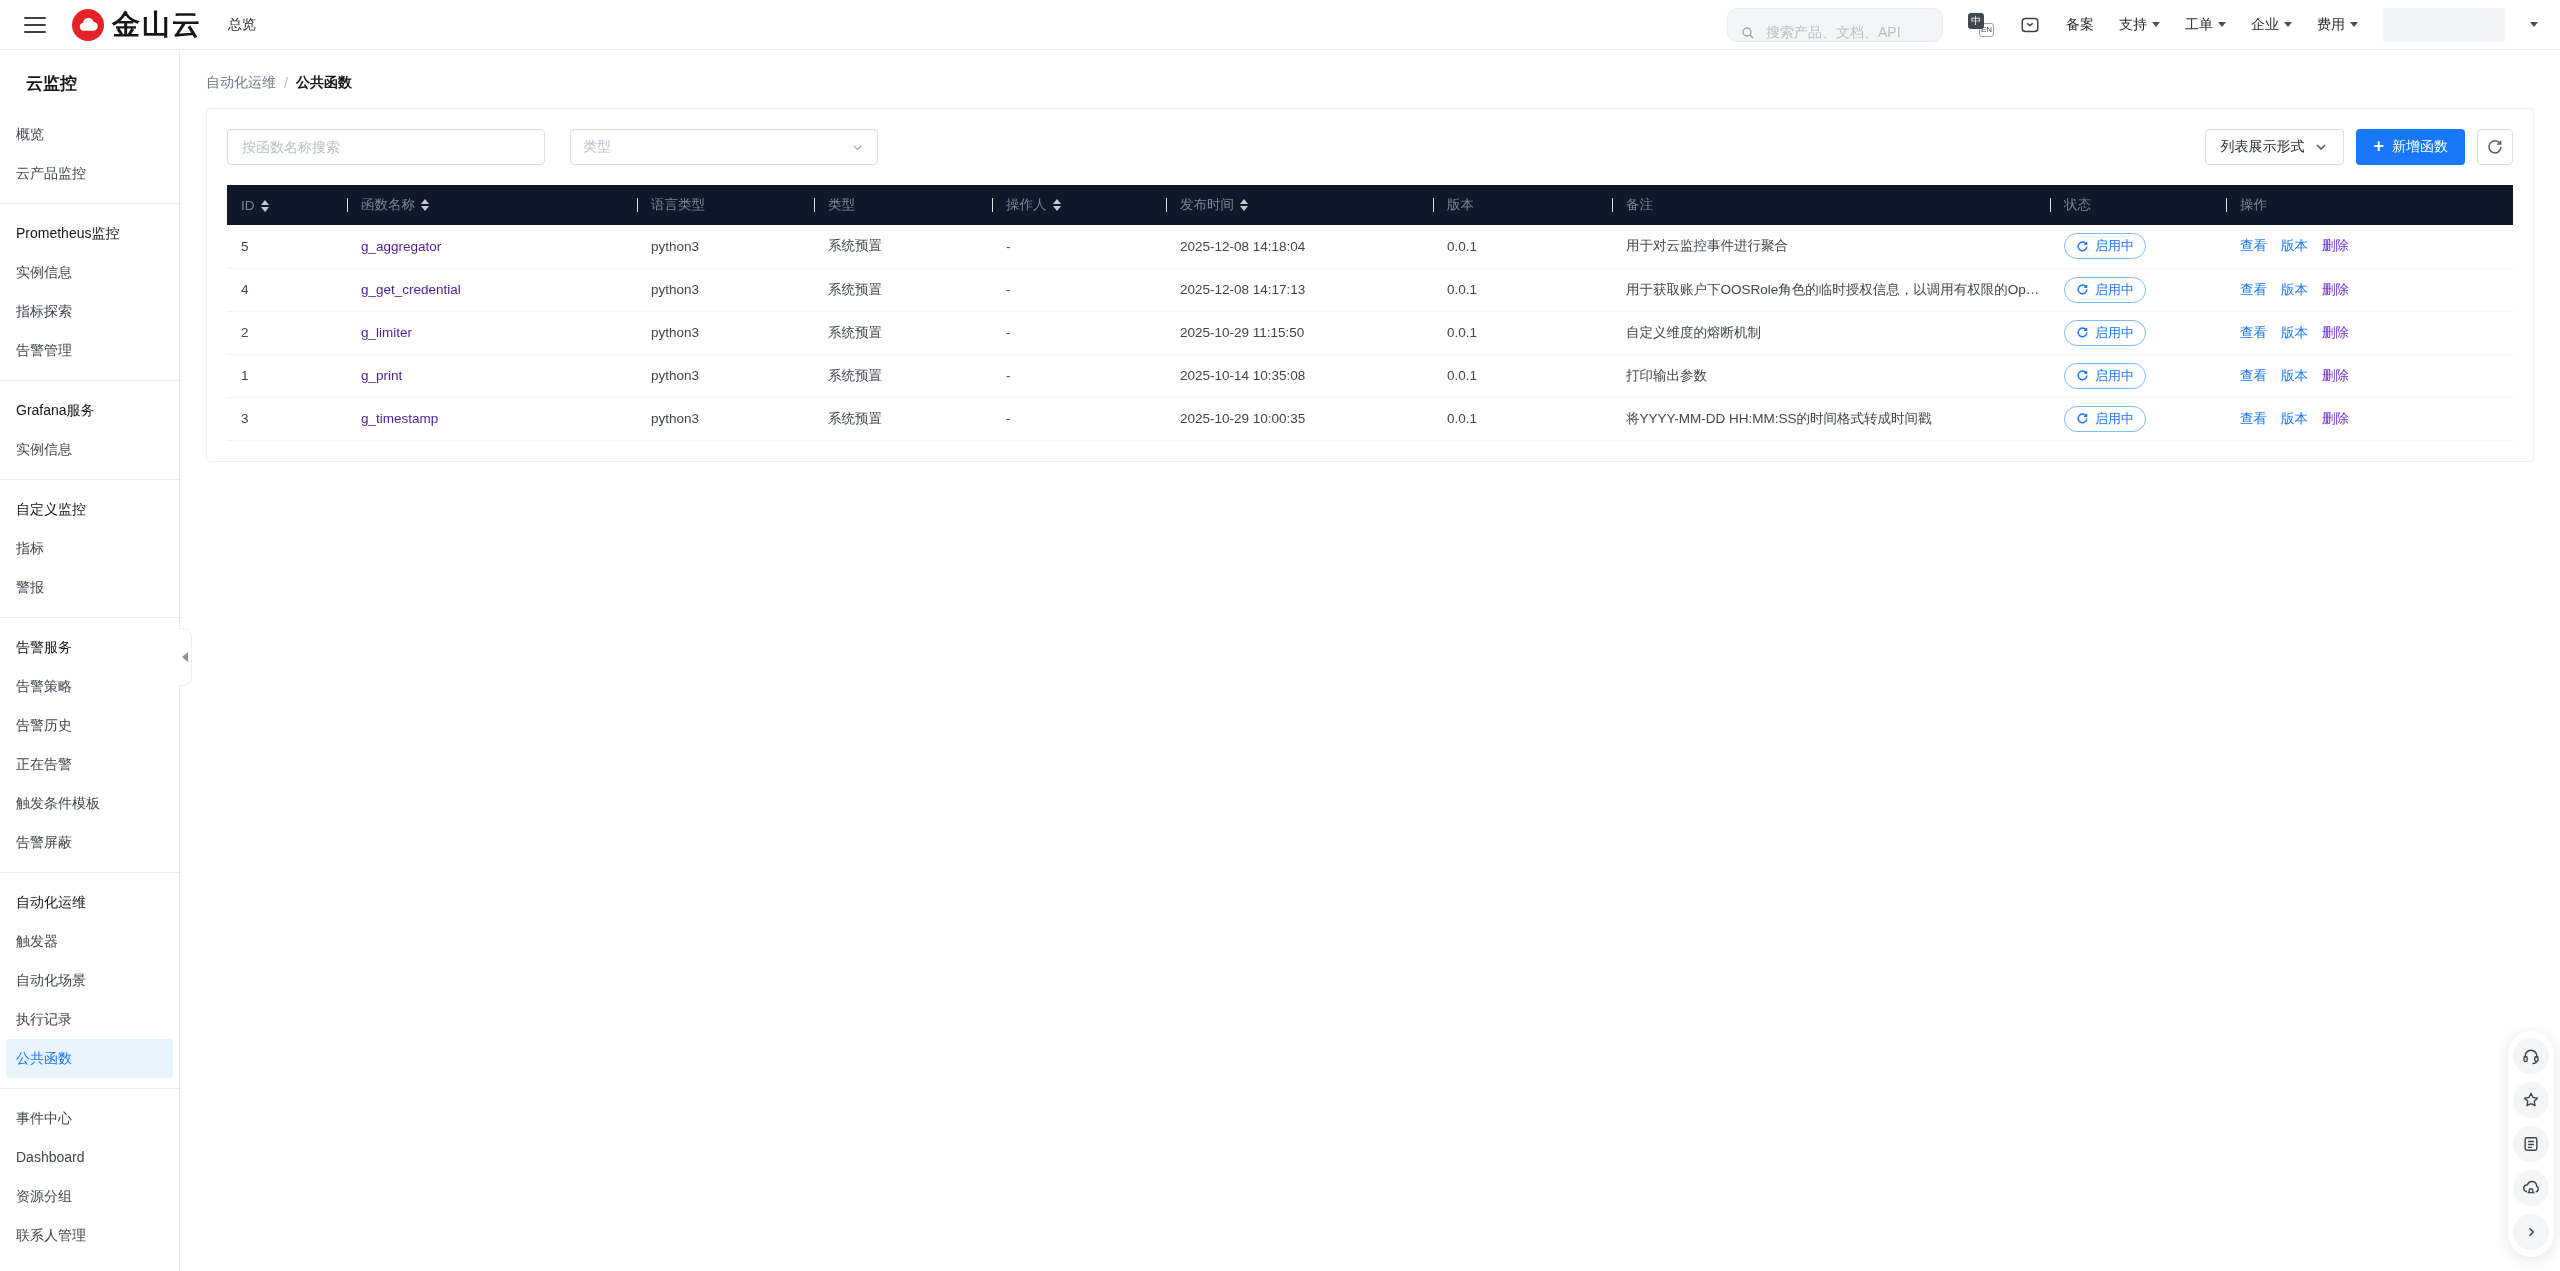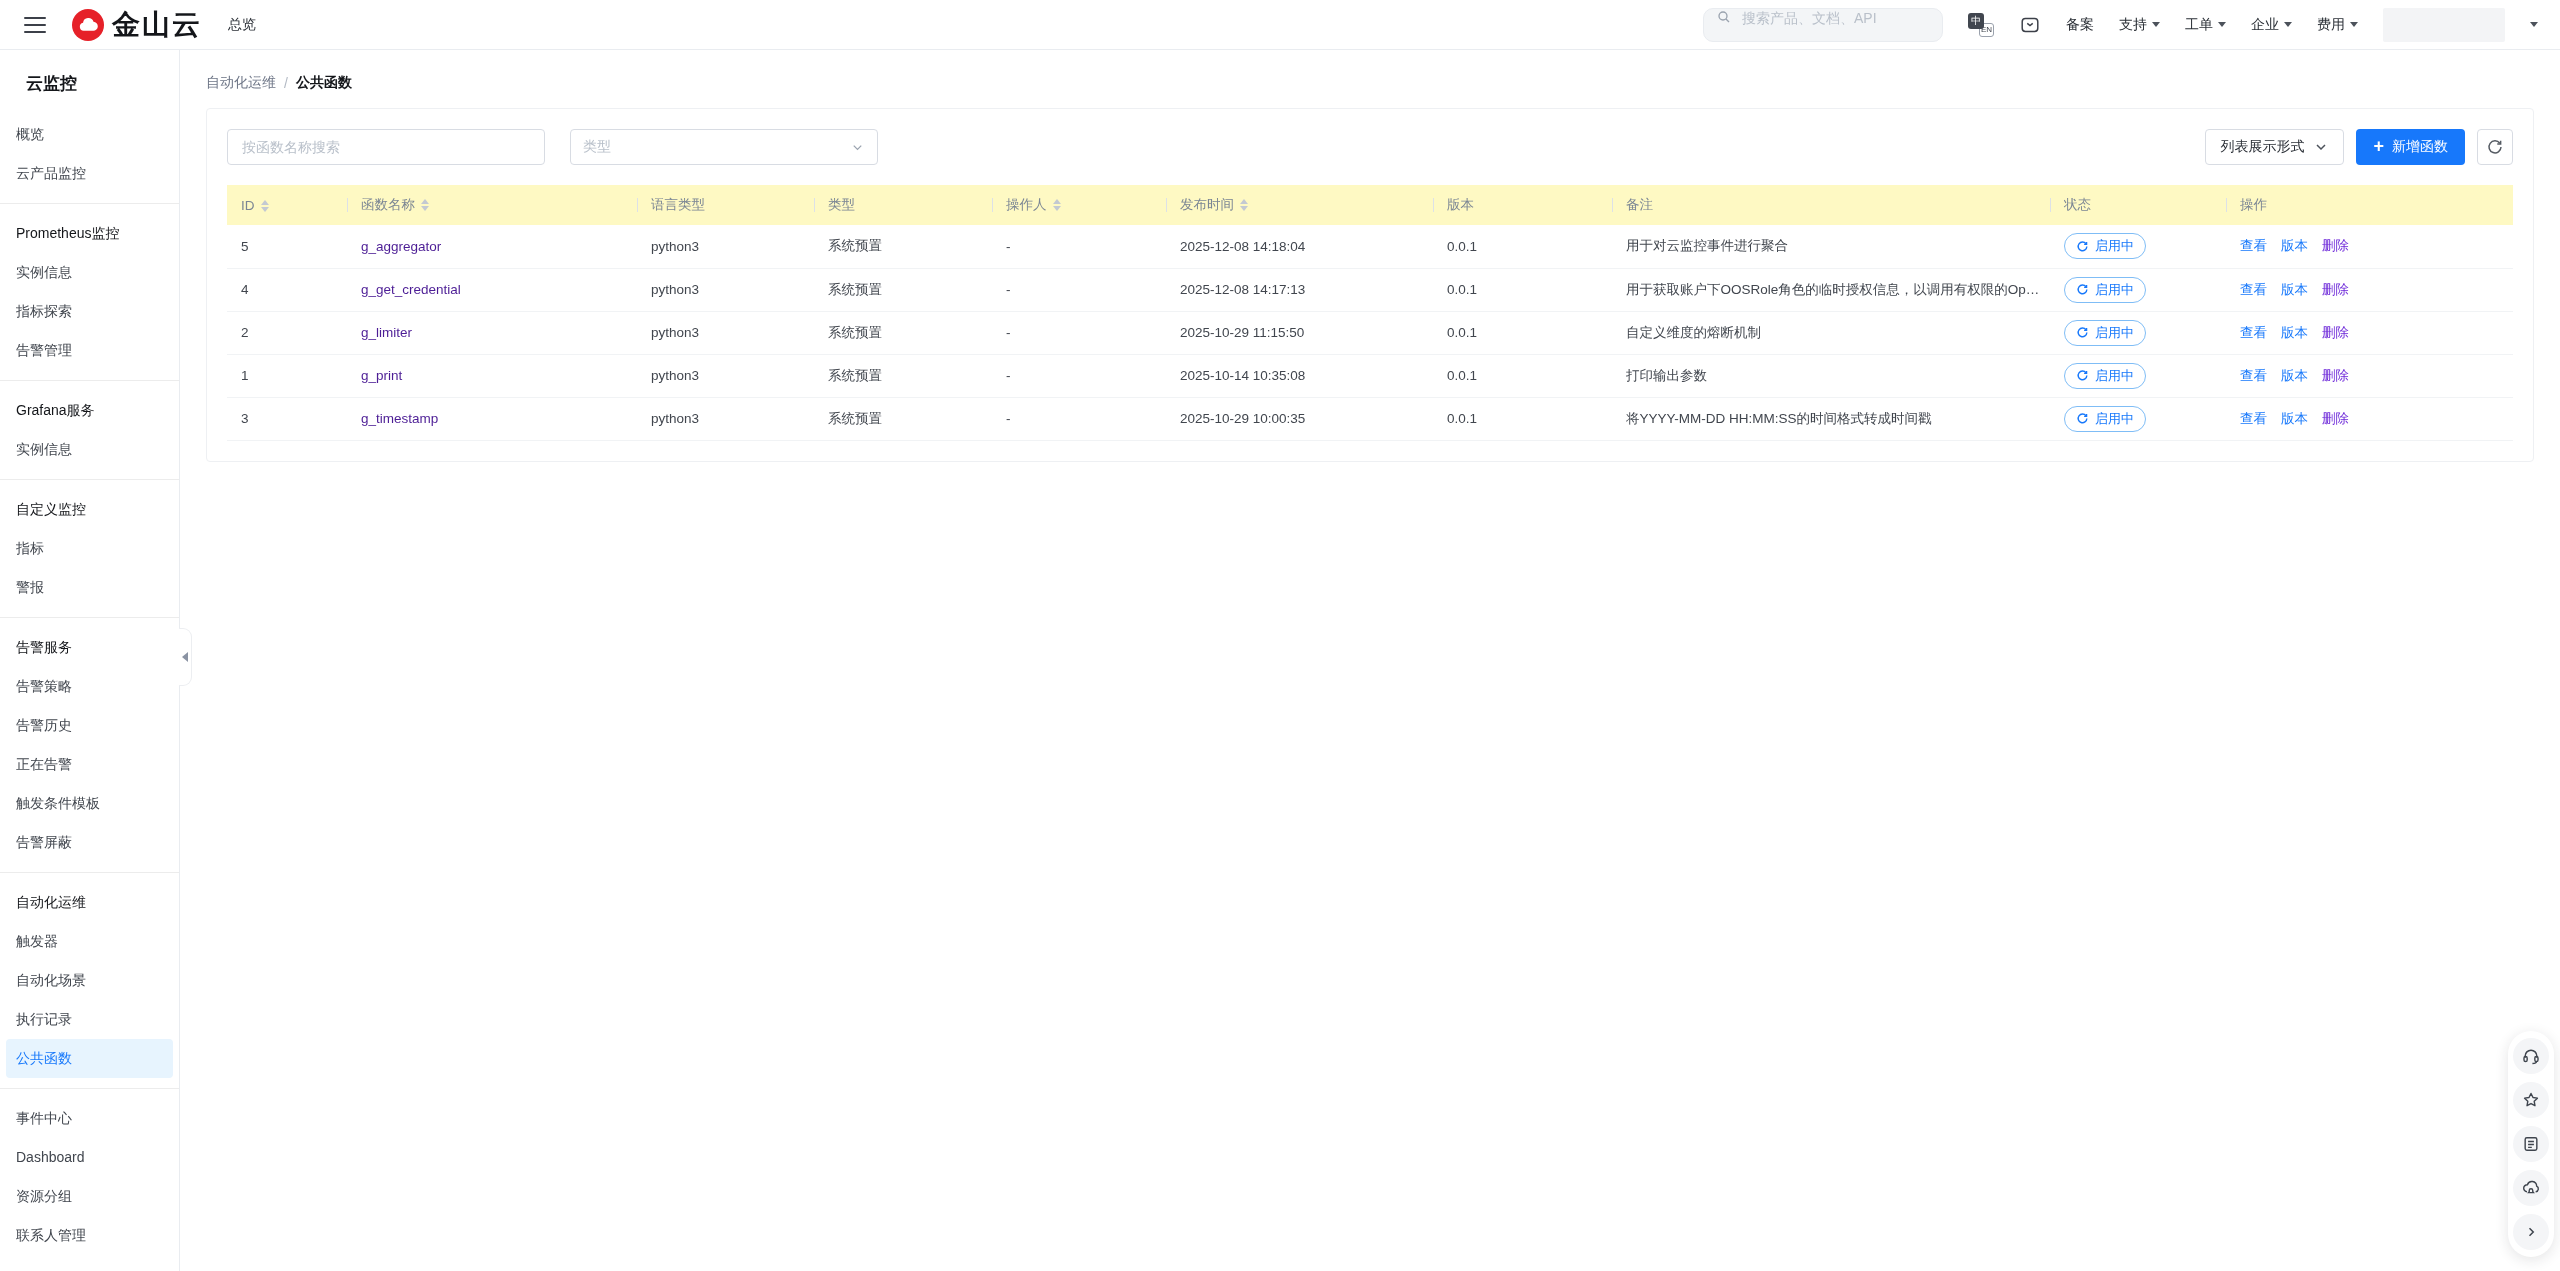--- a/index.html
+++ b/index.html
@@ -15,22 +15,22 @@
     padding:0 22px 0 24px; z-index:30; }
   .tb-left { display:flex; align-items:center; gap:26px; }
   .hamburger { width:22px; display:flex; flex-direction:column; gap:5px; cursor:pointer; }
   .hamburger span { height:2px; background:#3c4049; border-radius:1px; }
   .brand { display:flex; align-items:center; gap:8px; cursor:pointer; }
   .logo-circle { width:32px; height:32px; border-radius:50%; background:#e62129;
     display:flex; align-items:center; justify-content:center; }
   .brand-text { font-size:28px; font-weight:bold; color:#14161a; letter-spacing:2px; }
   .tb-overview { font-size:14px; color:#2a2f36; cursor:pointer; text-decoration:none; }
   .tb-right { display:flex; align-items:center; gap:25px; }
-  .tb-search { width:240px; height:34px; background:#f3f5f7; border:1px solid #e9ecf0; border-radius:10px;
-    display:flex; align-items:flex-start; gap:8px; padding:0 12px; }
+  .tb-search { width:216px; height:34px; background:#f3f5f7; border:1px solid #e9ecf0; border-radius:10px;
+    display:flex; align-items:flex-end; gap:8px; padding:0 12px; }
   .tb-search input { border:none; outline:none; background:transparent; width:100%; font-size:14px; color:#2a2f36;
     font-family:inherit; }
   input::placeholder { color:#b9c0ca; }
   .lang-icon { position:relative; width:26px; height:24px; cursor:pointer; }
   .lang-zh { position:absolute; top:0; left:0; width:16px; height:16px; background:#41464f; color:#fff;
     font-size:10px; line-height:16px; text-align:center; border-radius:3px; z-index:2; }
   .lang-en { position:absolute; bottom:0; right:0; width:15px; height:14px; background:#fff; color:#41464f;
     border:1px solid #9aa1ac; font-size:8px; line-height:12px; text-align:center; border-radius:3px; z-index:1; }
   .tb-link { display:flex; align-items:center; gap:5px; color:#2a2f36; cursor:pointer; text-decoration:none; }
   .caret-down { width:0; height:0; border-left:4px solid transparent; border-right:4px solid transparent;
@@ -70,21 +70,21 @@
   .ct-right { display:flex; gap:12px; align-items:center; }
   .btn-outline { height:36px; padding:0 14px; border:1px solid #d8dce3; border-radius:4px; background:#fff;
     font-size:14px; color:#2a2f36; display:flex; gap:9px; align-items:center; cursor:pointer; font-family:inherit; }
   .btn-primary { height:36px; padding:0 17px; border:none; border-radius:4px; background:#1778fb; color:#fff;
     font-size:14px; display:flex; gap:8px; align-items:center; cursor:pointer; font-family:inherit; }
   .plus-sign { font-size:18px; font-weight:bold; line-height:1; margin-top:-2px; }
   .btn-icon { width:36px; height:36px; border:1px solid #d8dce3; border-radius:4px; background:#fff;
     display:flex; align-items:center; justify-content:center; cursor:pointer; }
   
   table { width:100%; border-collapse:collapse; table-layout:fixed; }
-  thead th { background:#fef9c3; height:40px; font-size:13.5px; font-weight:normal; color:#7b8694;
+  thead th { background:#0f172a; height:40px; font-size:13.5px; font-weight:normal; color:#7b8694;
     text-align:left; padding:0 6px 0 14px; position:relative; white-space:nowrap; }
   thead th:not(:first-child)::before { content:""; position:absolute; left:0; top:13px; height:14px; width:1px;
     background:#dde1e7; }
   tbody td { height:43px; font-size:13.5px; color:#41464e; padding:0 8px 0 14px;
     border-bottom:1px solid #f1f3f5; white-space:nowrap; overflow:hidden; text-overflow:ellipsis; }
   .sort { display:inline-flex; flex-direction:column; gap:2px; margin-left:6px; vertical-align:middle; cursor:pointer; }
   .sort i { width:0; height:0; border-left:4px solid transparent; border-right:4px solid transparent; display:block; }
   .sort .up { border-bottom:5px solid #c3c9d2; }
   .sort .dn { border-top:5px solid #c3c9d2; }
   .fn-link { color:#4c1d95; cursor:pointer; text-decoration:none; }

